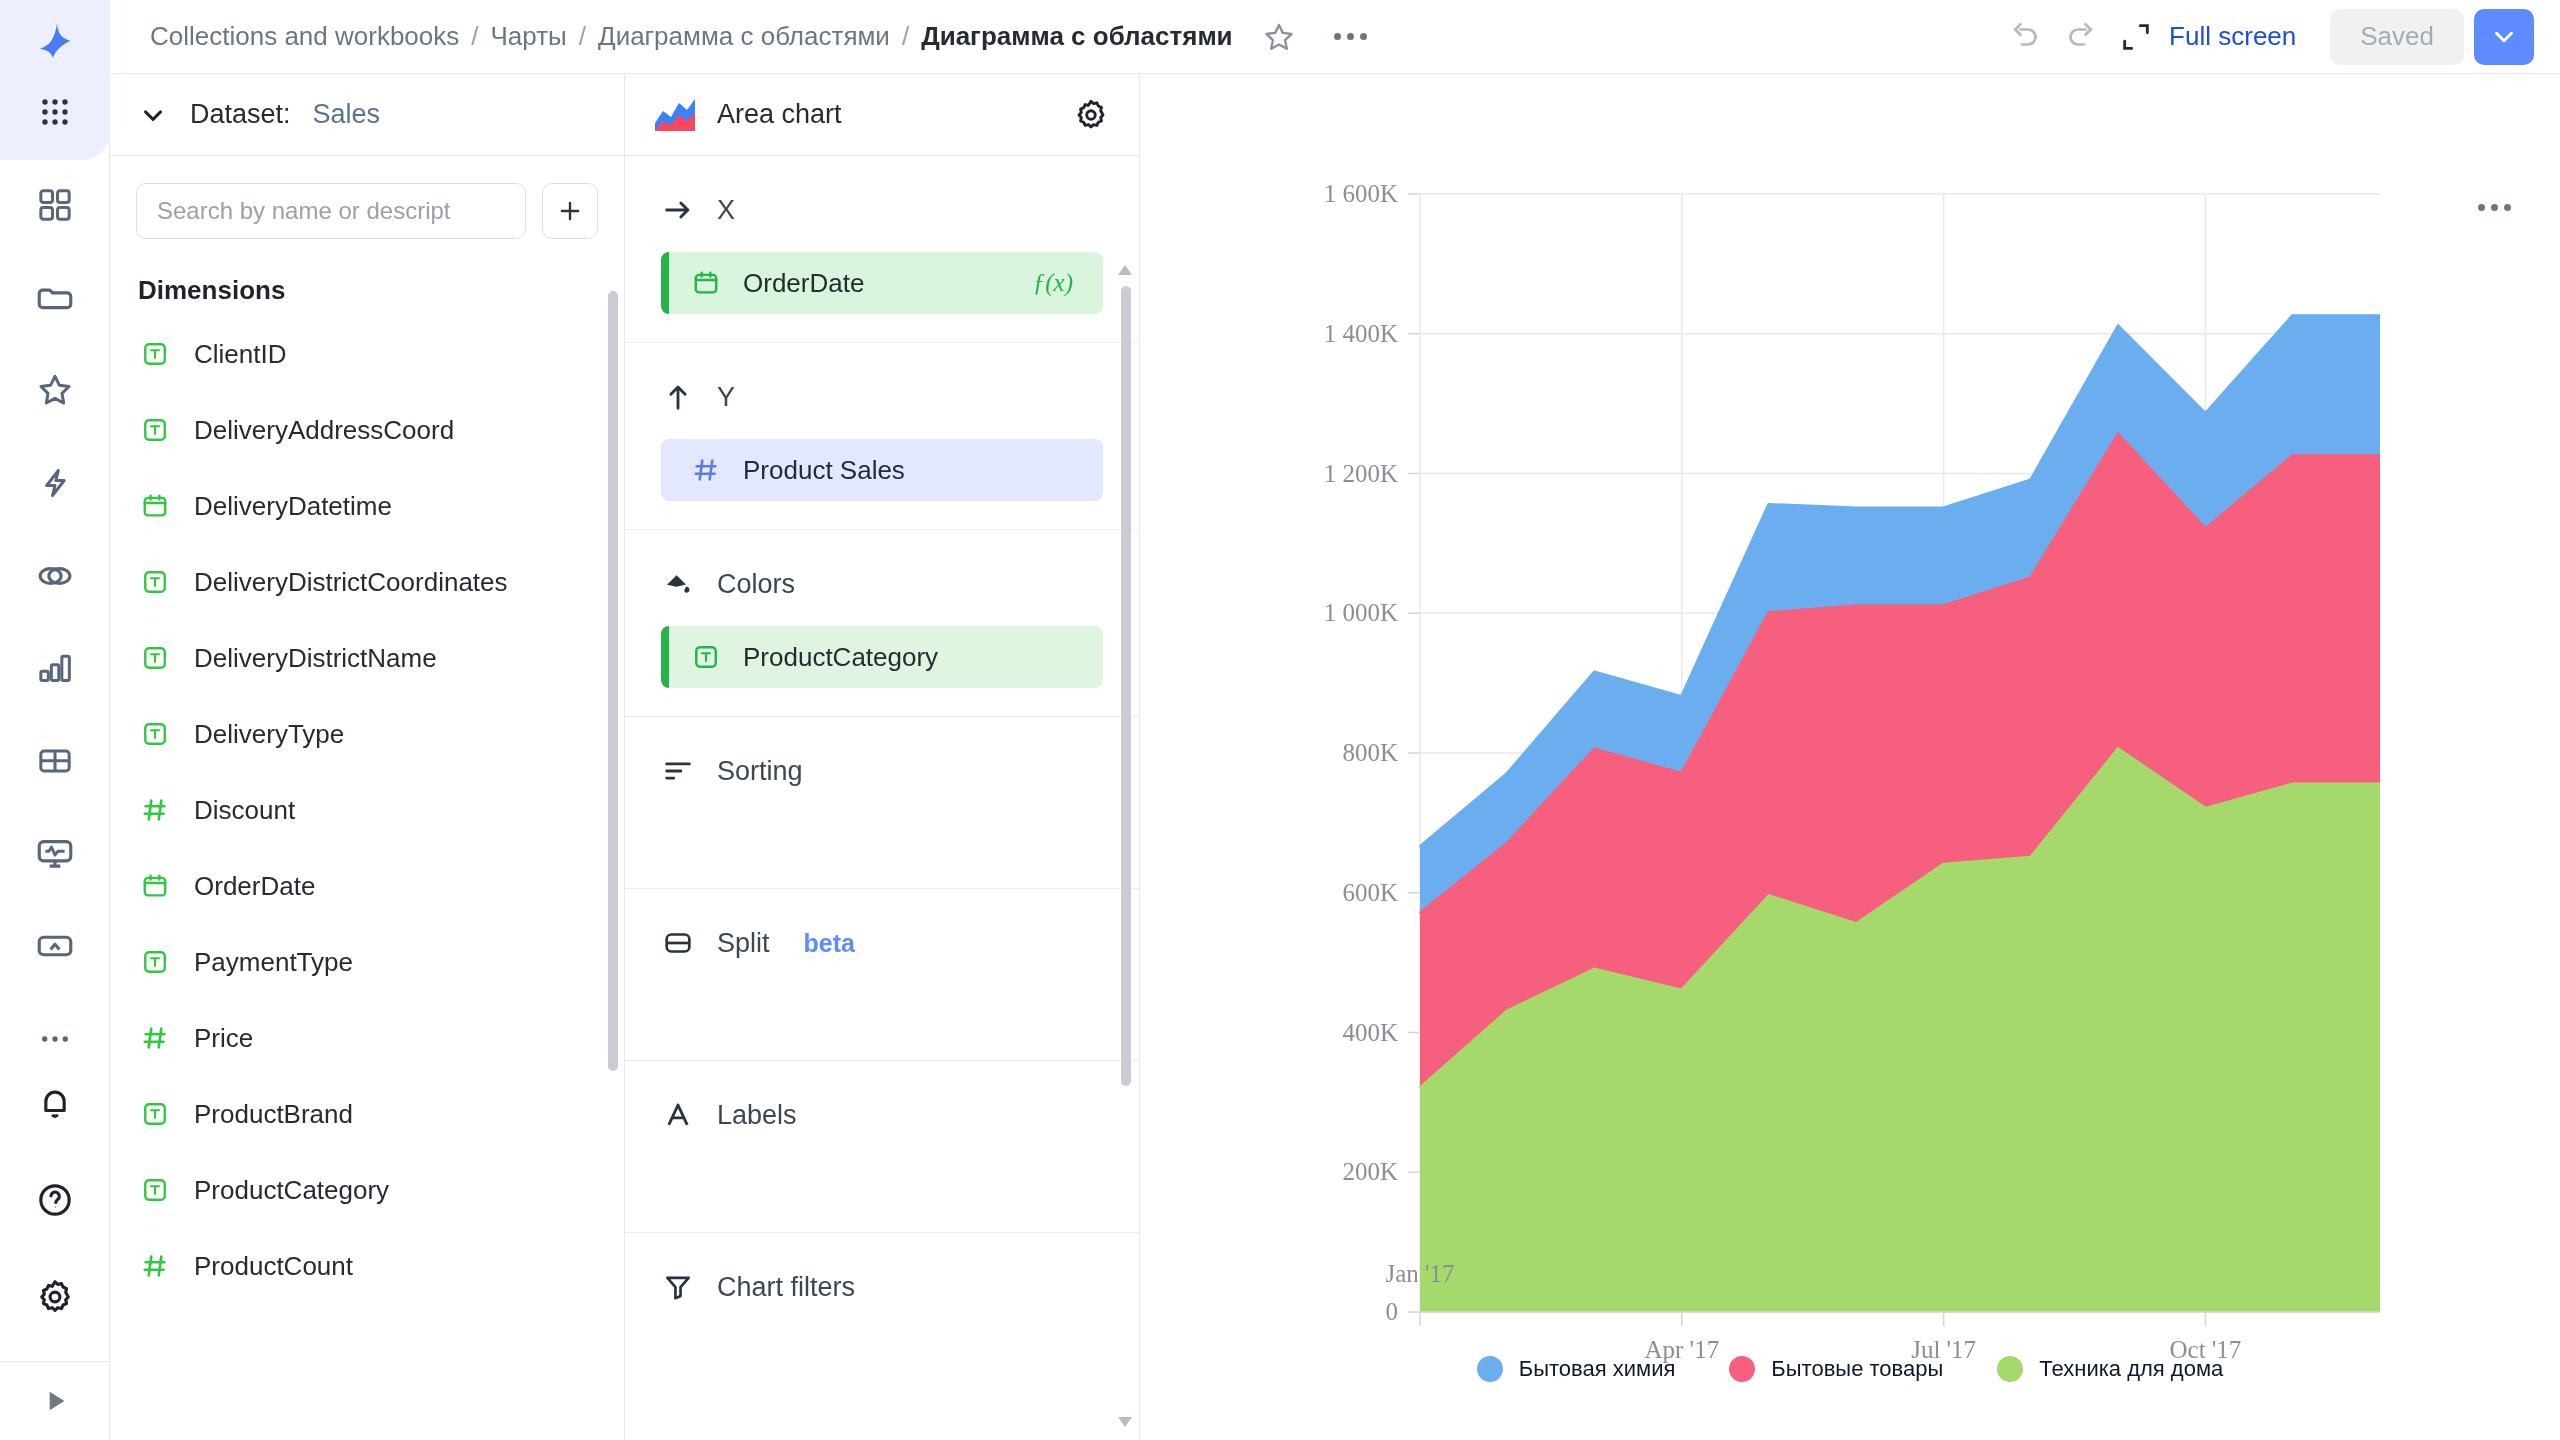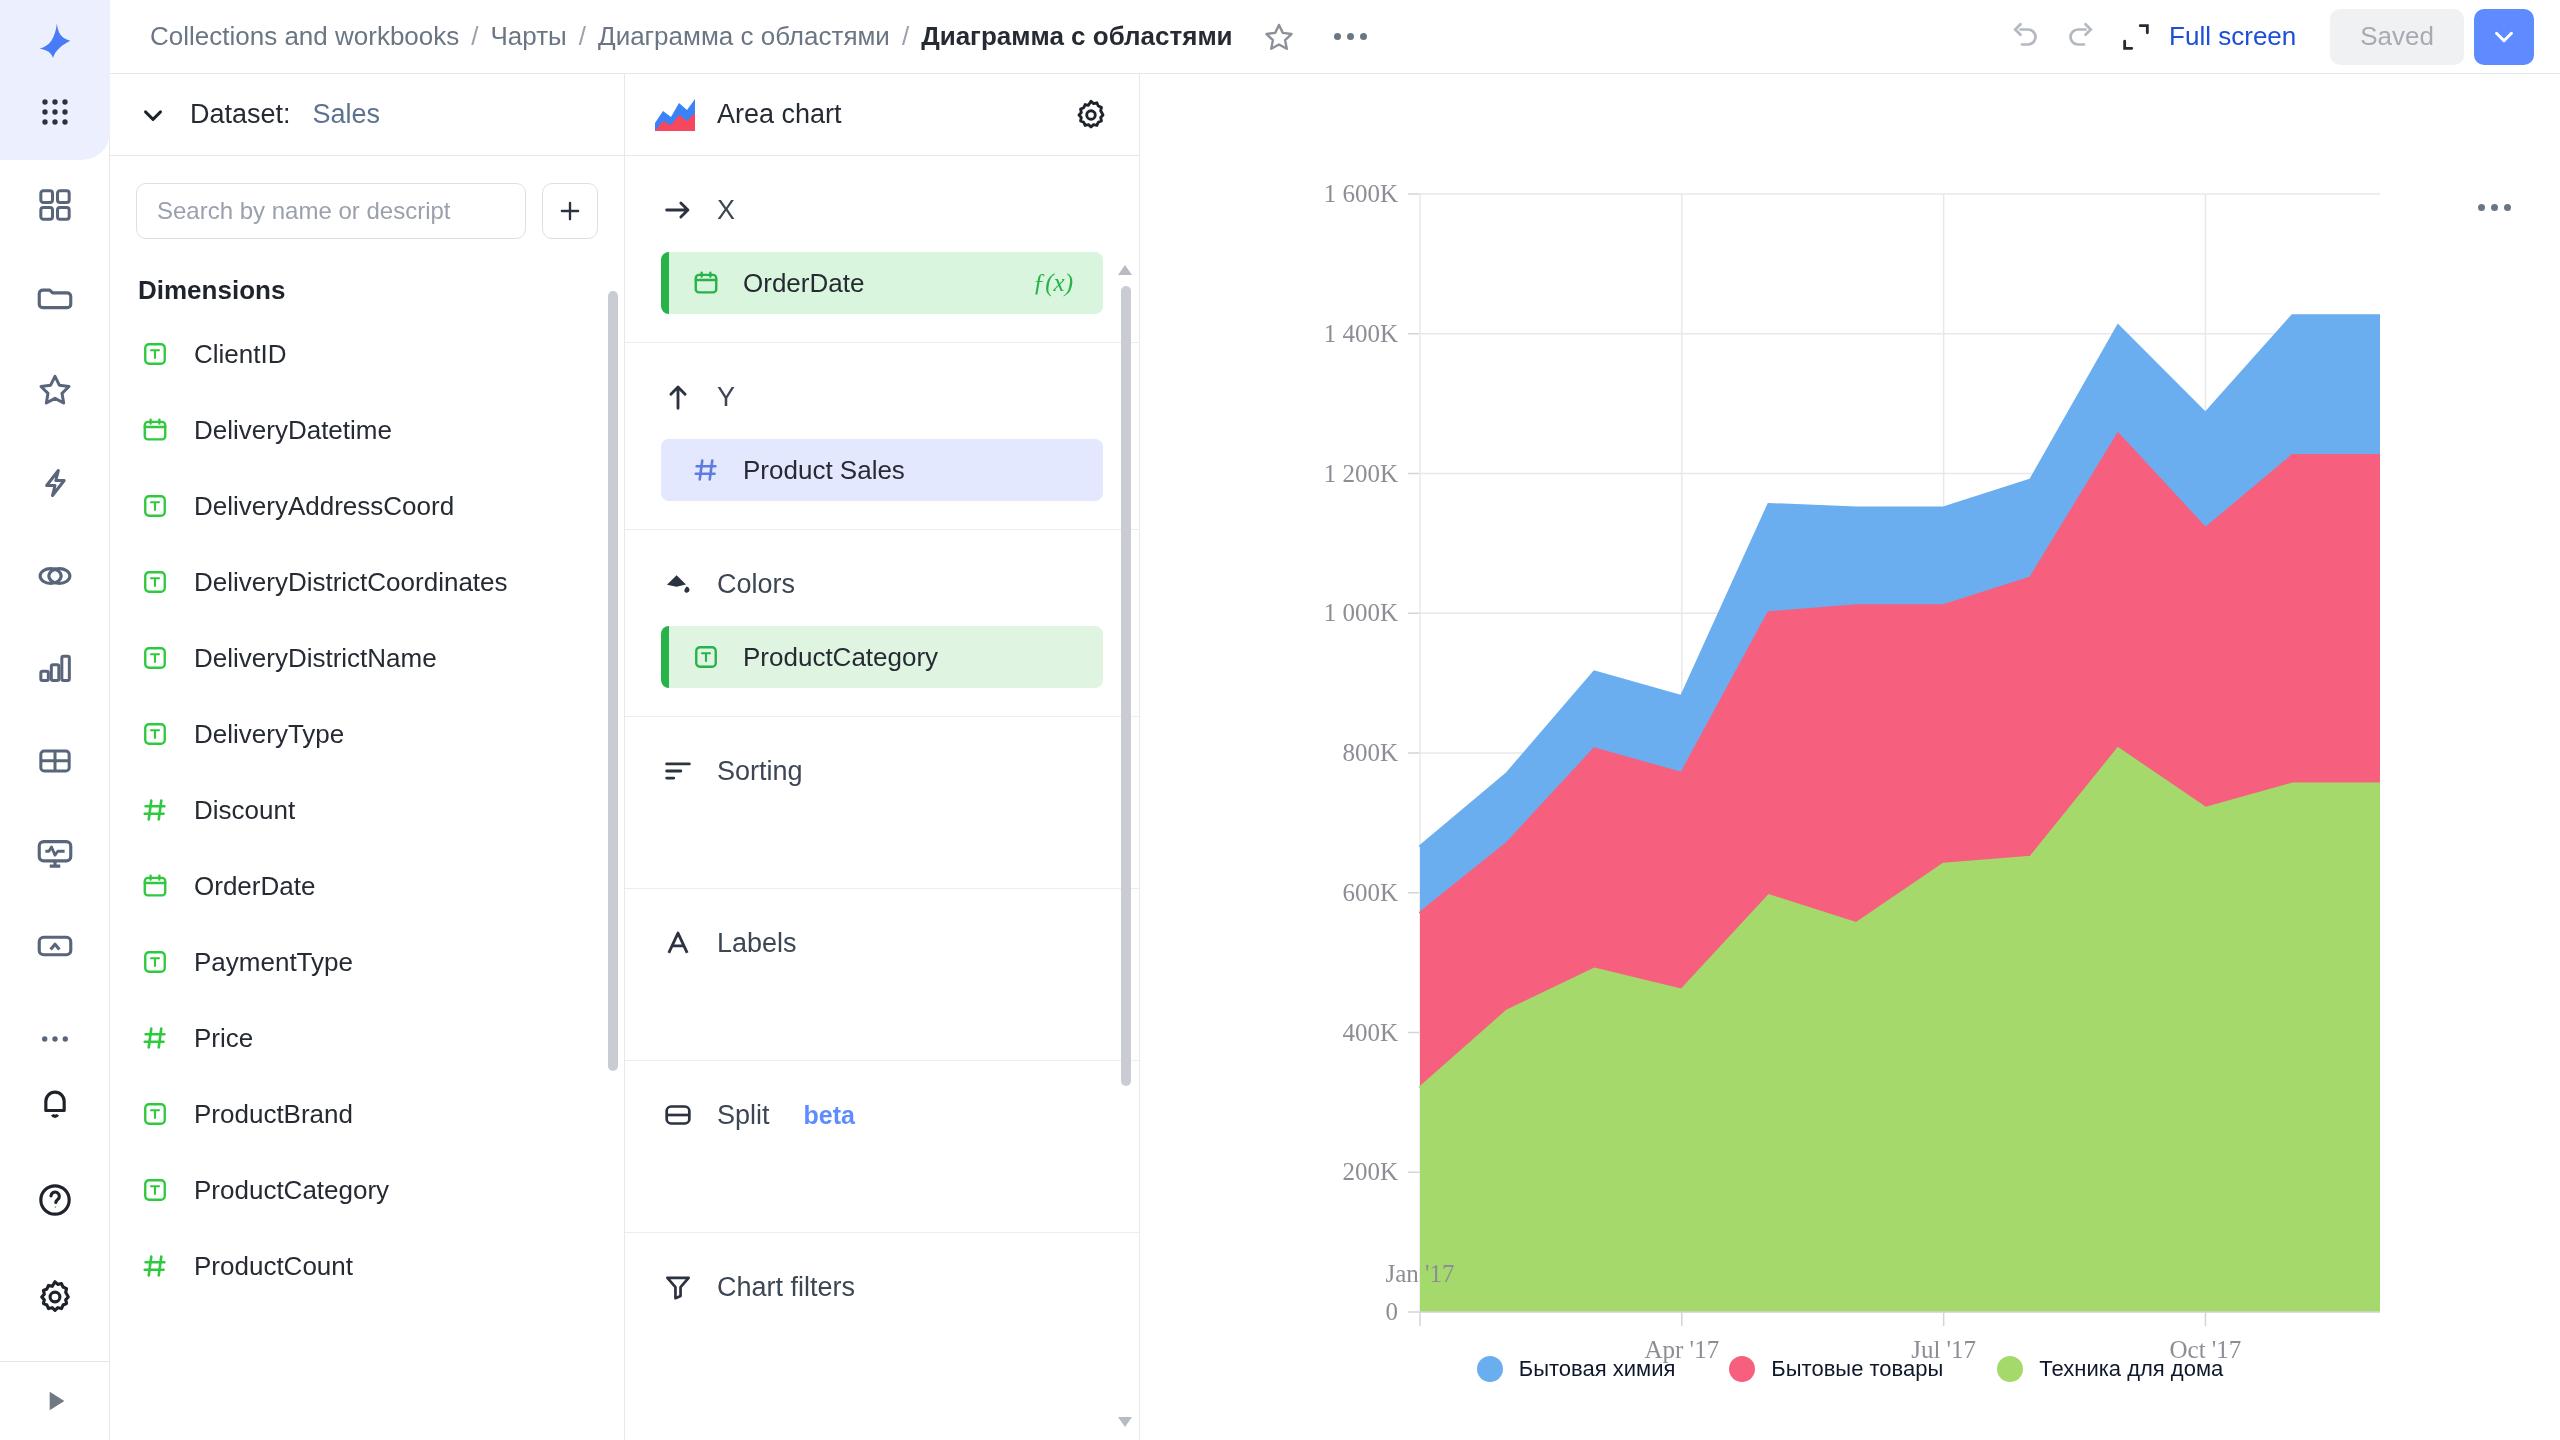--- a/index.html
+++ b/index.html
@@ -340,32 +340,32 @@
       <div class="ds-group-title">Dimensions</div>
       <div id="field-list">
           <div class="fld">
             <svg width="30" height="30" viewBox="0 0 24 24" fill="none" stroke="#2ec93f" stroke-width="1.9">
               <rect x="4.2" y="4.2" width="15.6" height="15.6" rx="3"></rect>
               <path d="M8.8 9h6.4M12 9v6.2" stroke-linecap="round" stroke-width="1.7"></path>
             </svg>
             <span class="fld-name">ClientID</span>
           </div>
           <div class="fld">
+            <svg width="30" height="30" viewBox="0 0 24 24" fill="none" stroke="#2ec93f" stroke-width="1.9">
+              <rect x="4.2" y="4.2" width="15.6" height="15.6" rx="3"></rect>
+              <path d="M8.8 9h6.4M12 9v6.2" stroke-linecap="round" stroke-width="1.7"></path>
+            </svg>
+            <span class="fld-name">DeliveryAddressCoord</span>
+          </div>
+          <div class="fld">
             <svg width="30" height="30" viewBox="0 0 24 24" fill="none" stroke="#2ec93f" stroke-width="1.9" stroke-linejoin="round">
               <rect x="3.8" y="5.5" width="16.4" height="14" rx="2.6"></rect>
               <path d="M3.8 9.6h16.4M8.5 3.8v3M15.5 3.8v3" stroke-linecap="round"></path>
             </svg>
             <span class="fld-name">DeliveryDatetime</span>
-          </div>
-          <div class="fld">
-            <svg width="30" height="30" viewBox="0 0 24 24" fill="none" stroke="#2ec93f" stroke-width="1.9">
-              <rect x="4.2" y="4.2" width="15.6" height="15.6" rx="3"></rect>
-              <path d="M8.8 9h6.4M12 9v6.2" stroke-linecap="round" stroke-width="1.7"></path>
-            </svg>
-            <span class="fld-name">DeliveryAddressCoord</span>
           </div>
           <div class="fld">
             <svg width="30" height="30" viewBox="0 0 24 24" fill="none" stroke="#2ec93f" stroke-width="1.9">
               <rect x="4.2" y="4.2" width="15.6" height="15.6" rx="3"></rect>
               <path d="M8.8 9h6.4M12 9v6.2" stroke-linecap="round" stroke-width="1.7"></path>
             </svg>
             <span class="fld-name">DeliveryDistrictCoordinates</span>
           </div>
           <div class="fld">
             <svg width="30" height="30" viewBox="0 0 24 24" fill="none" stroke="#2ec93f" stroke-width="1.9">
@@ -502,35 +502,35 @@
         <div class="sect-head">
           <svg width="34" height="34" viewBox="0 0 24 24" fill="none" stroke="#2b3240" stroke-width="2" stroke-linecap="round">
             <path d="M4 7h16M4 12h10M4 17h5"></path>
           </svg>
           <span class="sect-label">Sorting</span>
         </div>
       </div>
 
       <div class="sect empty-tall">
         <div class="sect-head">
-          <svg width="34" height="34" viewBox="0 0 24 24" fill="none" stroke="#2b3240" stroke-width="2" stroke-linejoin="round">
-            <path d="M5.5 19L12 5l6.5 14M8 14h8"></path>
-          </svg>
-          <span class="sect-label">Labels</span>
-        </div>
-      </div>
-
-      <div class="sect empty-tall">
-        <div class="sect-head">
           <svg width="34" height="34" viewBox="0 0 24 24" fill="none" stroke="#2b3240" stroke-width="1.9">
             <rect x="4" y="6" width="16" height="12" rx="3.2"></rect>
               <path d="M4 12h16"></path>
           </svg>
           <span class="sect-label">Split</span>
           <span class="beta">beta</span>
+        </div>
+      </div>
+
+      <div class="sect empty-tall">
+        <div class="sect-head">
+          <svg width="34" height="34" viewBox="0 0 24 24" fill="none" stroke="#2b3240" stroke-width="2" stroke-linejoin="round">
+            <path d="M5.5 19L12 5l6.5 14M8 14h8"></path>
+          </svg>
+          <span class="sect-label">Labels</span>
         </div>
       </div>
 
       <div class="sect empty-mid" style="border-bottom:none">
         <div class="sect-head">
           <svg width="34" height="34" viewBox="0 0 24 24" fill="none" stroke="#2b3240" stroke-width="1.9" stroke-linejoin="round">
             <path d="M4.5 5.5h15l-5.7 6.6v6.2l-3.6 1.6v-7.8z"></path>
           </svg>
           <span class="sect-label">Chart filters</span>
         </div>

